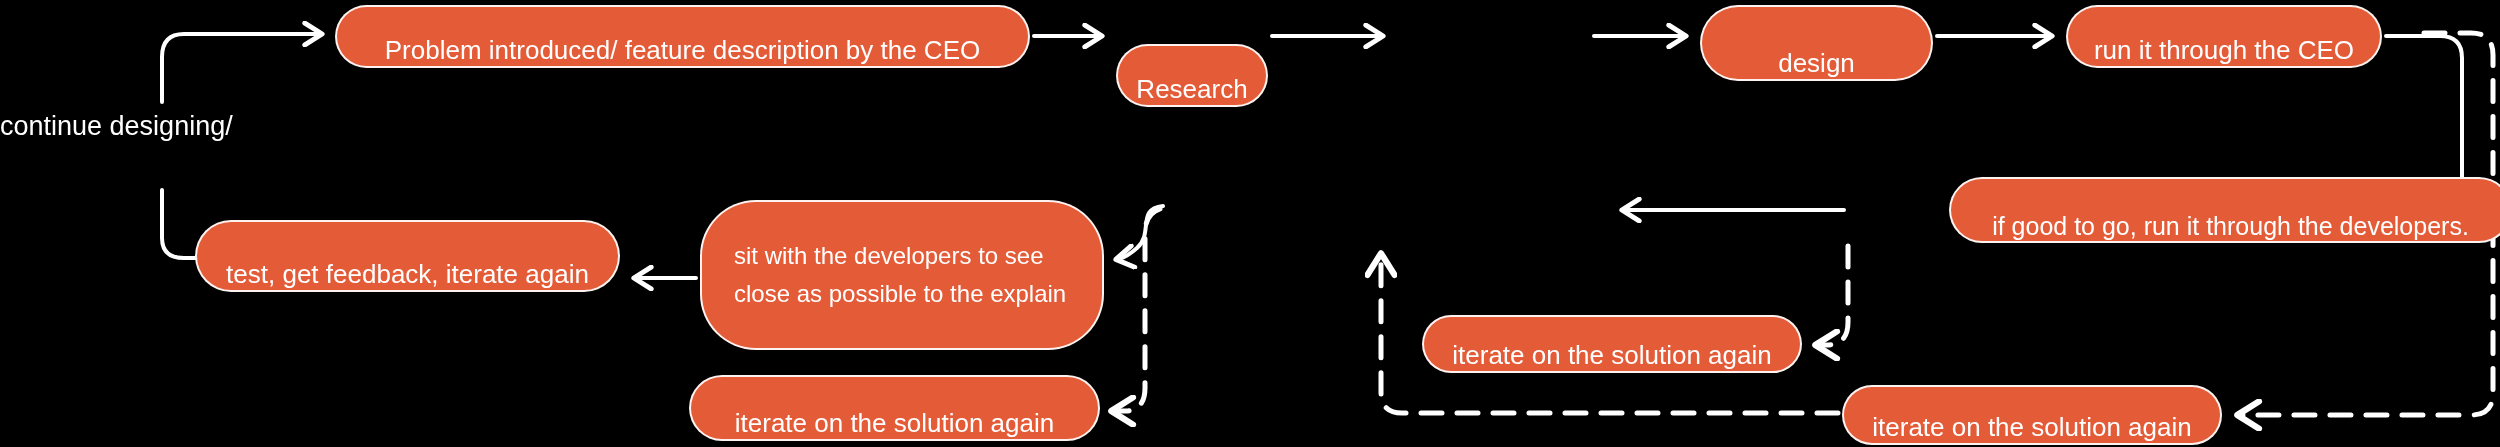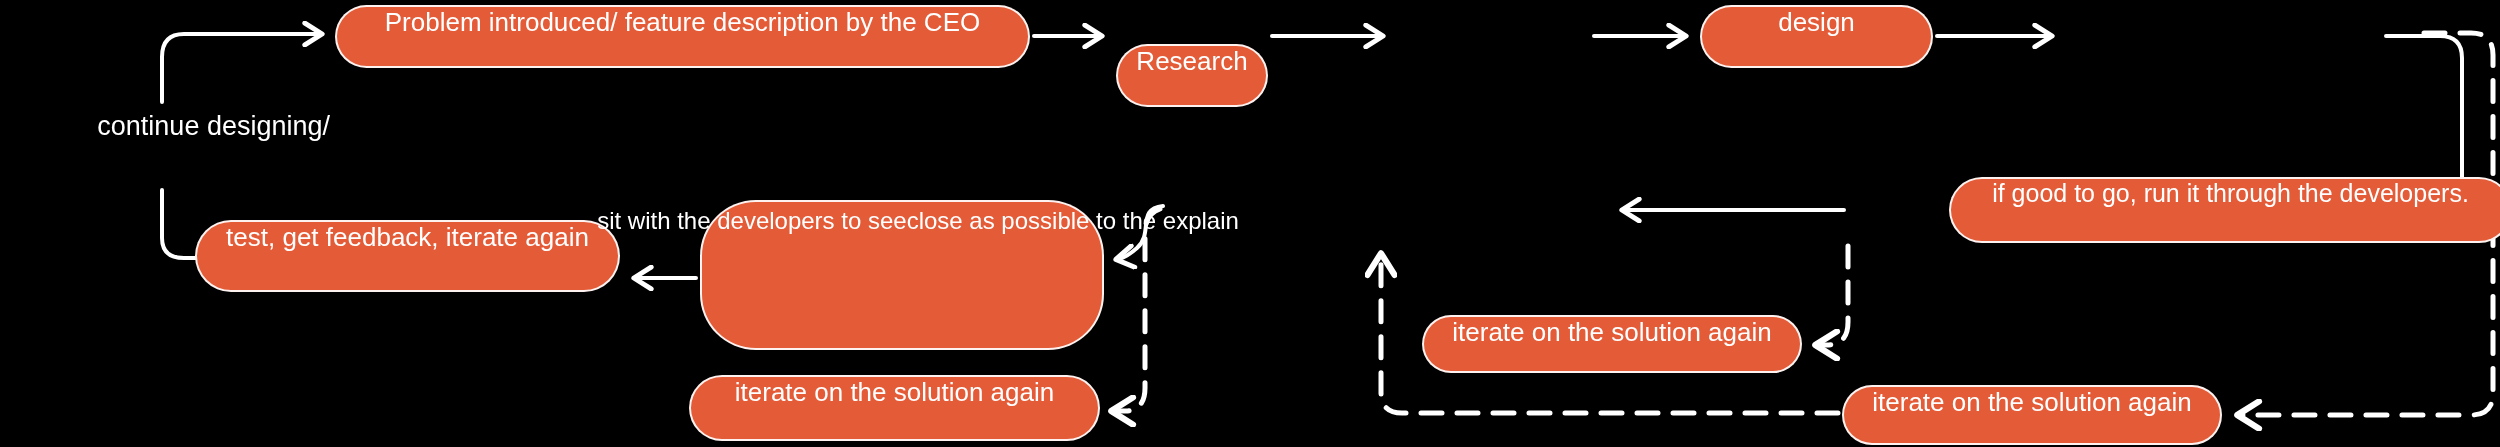--- a/index.html
+++ b/index.html
@@ -9,40 +9,40 @@
     background:#000000;
     font-family:"Liberation Sans", sans-serif;
     overflow:hidden;
   }
   #wires{position:absolute;left:0;top:0;width:2500px;height:447px;}
   .node{
     position:absolute;
     background:#E45B38;
     border:2px solid rgba(255,255,255,0.92);
     color:#FFFFFF;
-    display:flex;align-items:flex-start;justify-content:center;
+    display:flex;align-items:flex-end;justify-content:center;
     font-size:26px;
     white-space:nowrap;
     box-sizing:border-box;
     text-align:center;
   }
   .pill{border-radius:44px;}
   .node.multiline{
-    flex-direction:row;align-items:flex-start;justify-content:center;
+    flex-direction:column;align-items:flex-start;justify-content:center;
     border-radius:56px;
     font-size:24px;line-height:38px;
     padding-left:32px;
     white-space:pre;
     text-align:left;
   }
   .annotation{
     position:absolute;
     color:#FFFFFF;
     font-size:27px;line-height:40px;
-    text-align:right;
+    text-align:left;
     white-space:nowrap;
   }
 </style>
 </head>
 <body>
 
 <div id="canvas">
 
   <svg id="wires" viewBox="0 0 2500 447" xmlns="http://www.w3.org/2000/svg">
     <defs>
@@ -84,22 +84,25 @@
   <div class="annotation" style="left:0px; top:106px; width:330px;">
     <div>continue designing/</div>
   </div>
 
   <div class="node pill" style="left:335px; top:5px; width:695px; height:63px;">
     <span>Problem introduced/ feature description by the CEO</span>
   </div>
   <div class="node pill" style="left:1116px; top:5px; width:152px; height:63px;margin-top:39px;">
     <span>Research</span>
   </div>
-  <div class="node pill" style="left:1700px; top:5px; width:233px; height:63px;">
+  <div class="node pill" style="left:1700px; top:5px; width:233px; height:76px;">
     <span>design</span>
+  </div>
+  <div class="node pill" style="left:2066px; top:5px; width:316px; height:63px;">
+    <span>run it through the CEO</span>
   </div>
 
   <div class="node pill" style="left:195px; top:220px; width:425px; height:72px; border-radius:38px;">
     <span>test, get feedback, iterate again</span>
   </div>
 
   <div class="node multiline" style="left:700px; top:200px; width:404px; height:150px;">
     <span>sit with the developers to see</span>
     <span>close as possible to the explain</span>
   </div>

